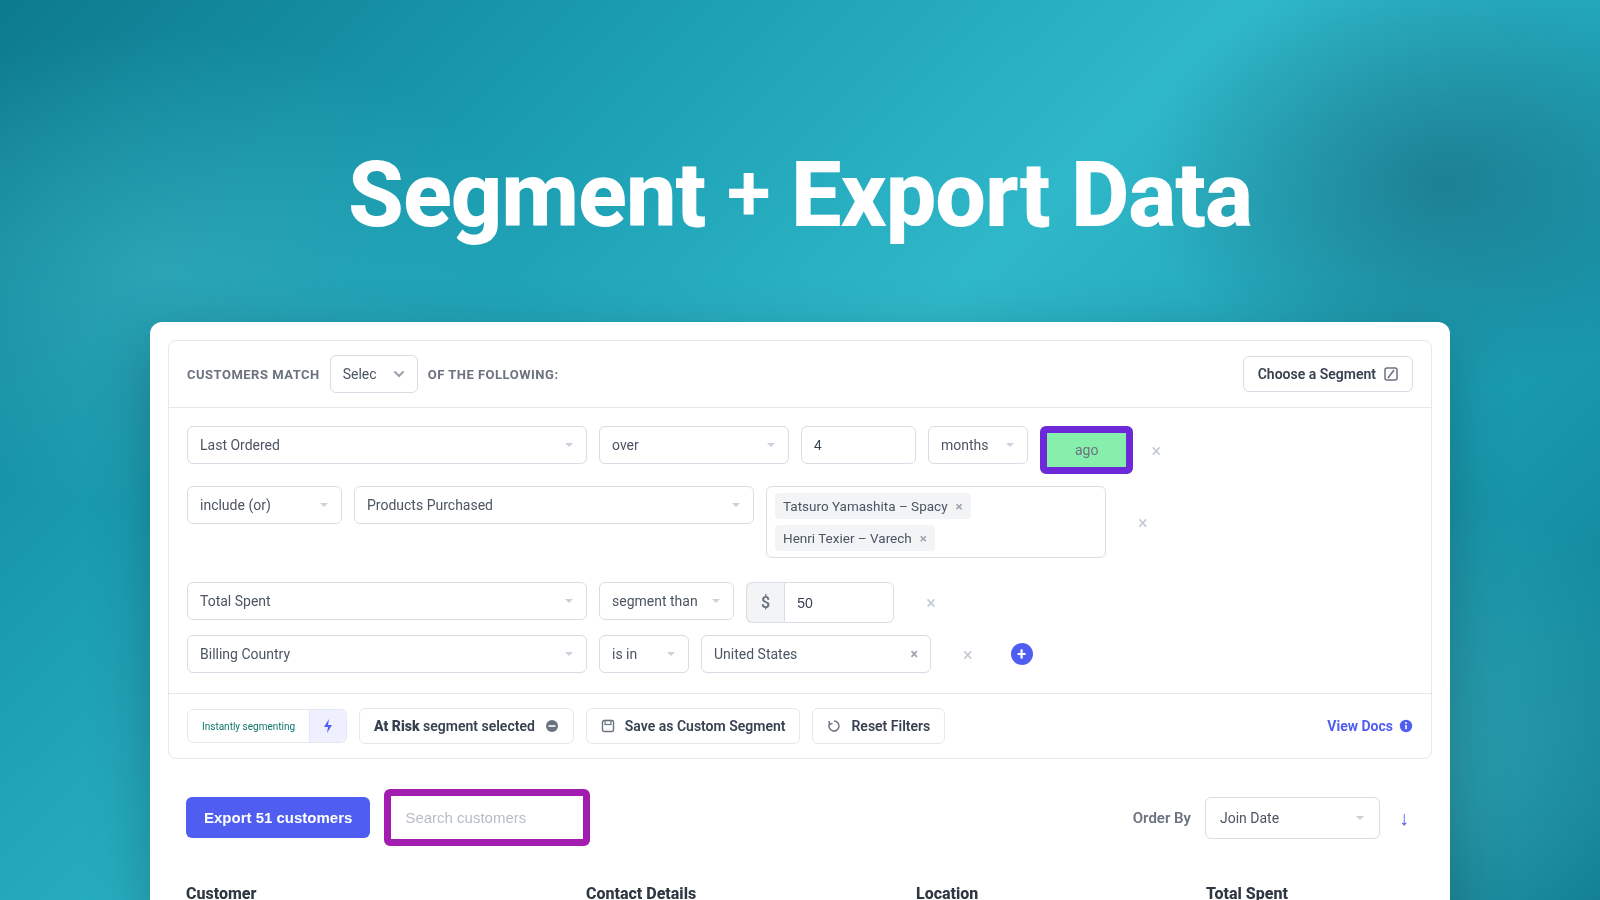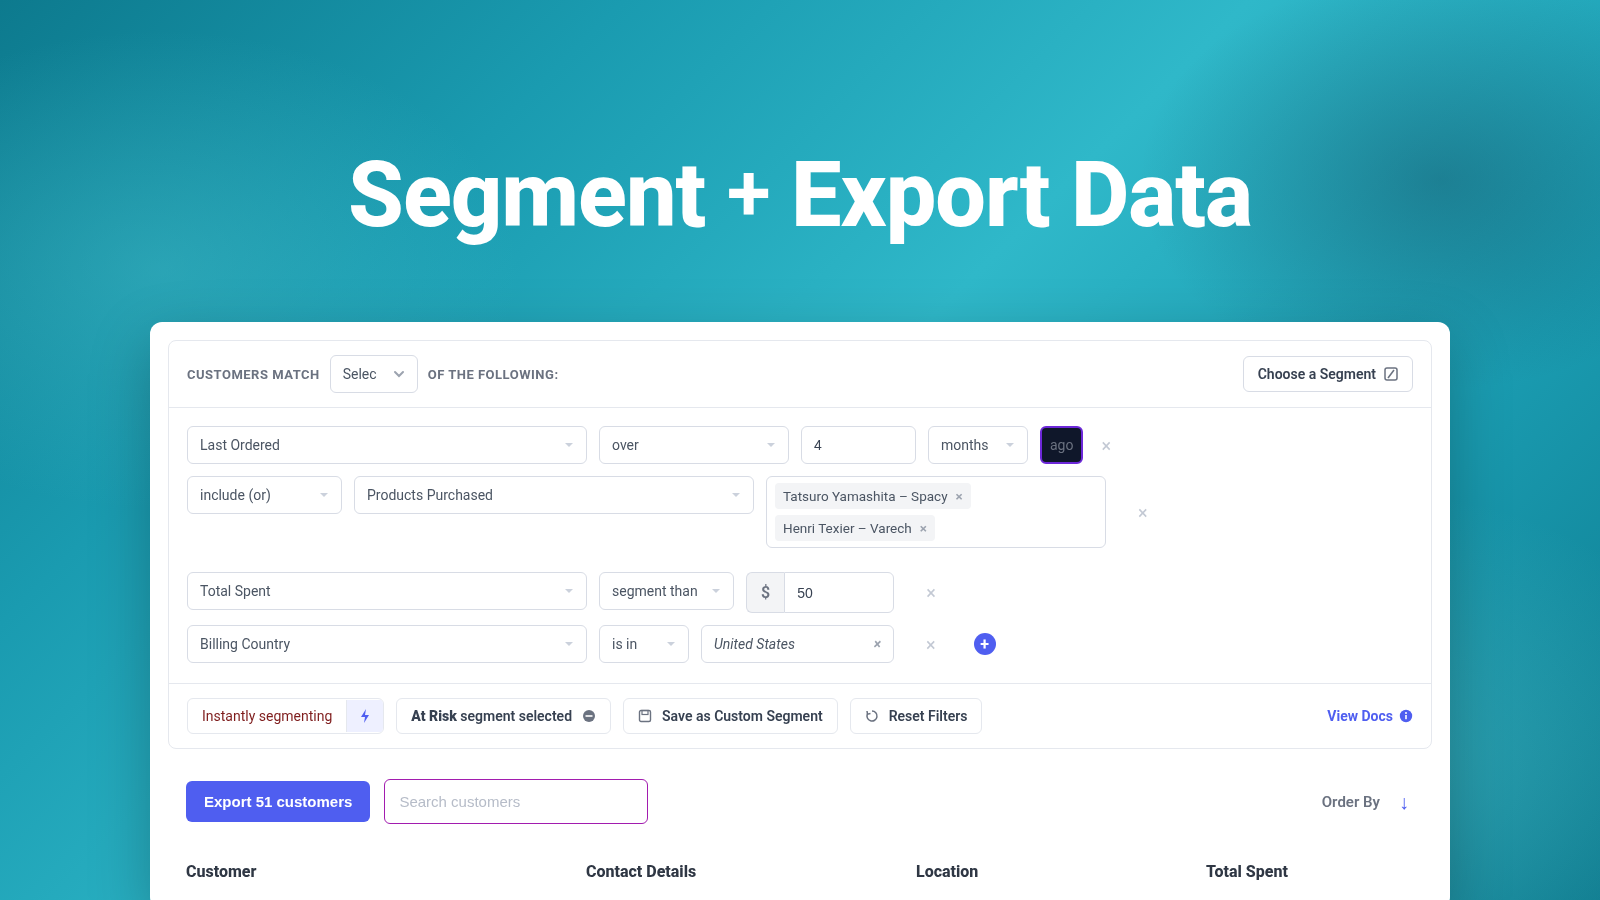--- a/index.html
+++ b/index.html
@@ -74,26 +74,26 @@
 .input input { border: none; outline: none; font-size: 14px; color: #374151; width: 100%; background: transparent; }
 .filters { padding: 18px 18px 20px; }
 .filter-row { display: flex; align-items: flex-start; gap: 12px; margin-bottom: 12px; }
 .w-field { width: 400px; }
 .w-op-md { width: 190px; }
 .w-op-sm { width: 155px; }
 .w-op-xs { width: 90px; }
 .w-num-sm { width: 115px; }
 .w-num-md { width: 110px; }
 .w-unit { width: 100px; }
-.w-country { width: 193px; font-style: italic; }
+.w-country { width: 230px; }
 .chip-static {
-  background: #0f172a;
-  border: 2px solid #6d28d9;
+  background: #86efac;
+  border: 7px solid #6d28d9;
   color: #6b7280;
-  padding: 9px 8px;
+  padding: 9px 28px;
   border-radius: 6px;
   font-size: 14px;
 }
 .x-remove {
   color: #c3c9d4;
   cursor: pointer;
   font-size: 18px;
   padding: 6px;
   align-self: center;
 }
@@ -146,21 +146,21 @@
   align-items: center;
   gap: 12px;
 }
 .foot-pill {
   border: 1px solid #e5e8ee;
   border-radius: 6px;
   display: inline-flex;
   align-items: center;
   overflow: hidden;
 }
-.foot-pill .pl { padding: 9px 14px; color: #7f1d1d; font-size: 14px; }
+.foot-pill .pl { padding: 9px 14px; color: #0f766e; font-size: 10px; }
 .foot-pill .pr { padding: 9px 12px; border-left: 1px solid #e5e8ee; background: #eef0ff; color: #4f5ef0; }
 .foot-btn {
   border: 1px solid #e5e8ee;
   border-radius: 6px;
   padding: 9px 14px;
   display: inline-flex;
   align-items: center;
   gap: 10px;
   font-size: 14px;
   color: #374151;
@@ -179,24 +179,24 @@
   background: #4f5ef0;
   color: #fff;
   border: none;
   border-radius: 6px;
   padding: 12px 18px;
   font-weight: 700;
   font-size: 15px;
   cursor: pointer;
 }
 .search-input {
-  border: 1px solid #a21caf;
+  border: 7px solid #a21caf;
   border-radius: 6px;
   padding: 12px 14px;
-  width: 264px;
+  width: 206px;
 }
 .search-input input { border: none; outline: none; font-size: 15px; width: 100%; color: #374151; background: transparent; }
 .search-input input::placeholder { color: #b6bcc8; }
 .orderby-label { color: #6b7280; font-size: 15px; font-weight: 600; }
 .sort-arrow {
   width: 20px;
   color: #4f5ef0;
   font-size: 20px;
   font-weight: 700;
   cursor: pointer;
@@ -422,20 +422,28 @@
 
   <div class="export-bar">
     <button class="btn-primary">
       <span>Export 51 customers</span>
     </button>
     <div class="search-input">
       <input type="text" placeholder="Search customers" style="">
     </div>
     <div class="spacer"></div>
     <span class="orderby-label">Order By</span>
+    <div class="select" style="width:175px;padding:12px 14px">
+      <span>Join Date</span>
+      <span class="chev">
+          <svg width="10" height="10" viewBox="0 0 10 10">
+            <path d="M1 3l4 4 4-4" fill="#cbd1dc"></path>
+          </svg>
+        </span>
+    </div>
     <span class="sort-arrow">↓</span>
   </div>
 
   <div class="table-head">
     <div class="th th-customer">Customer</div>
     <div class="th th-contact">Contact Details</div>
     <div class="th th-location">Location</div>
     <div class="th th-total">Total Spent</div>
   </div>
 

